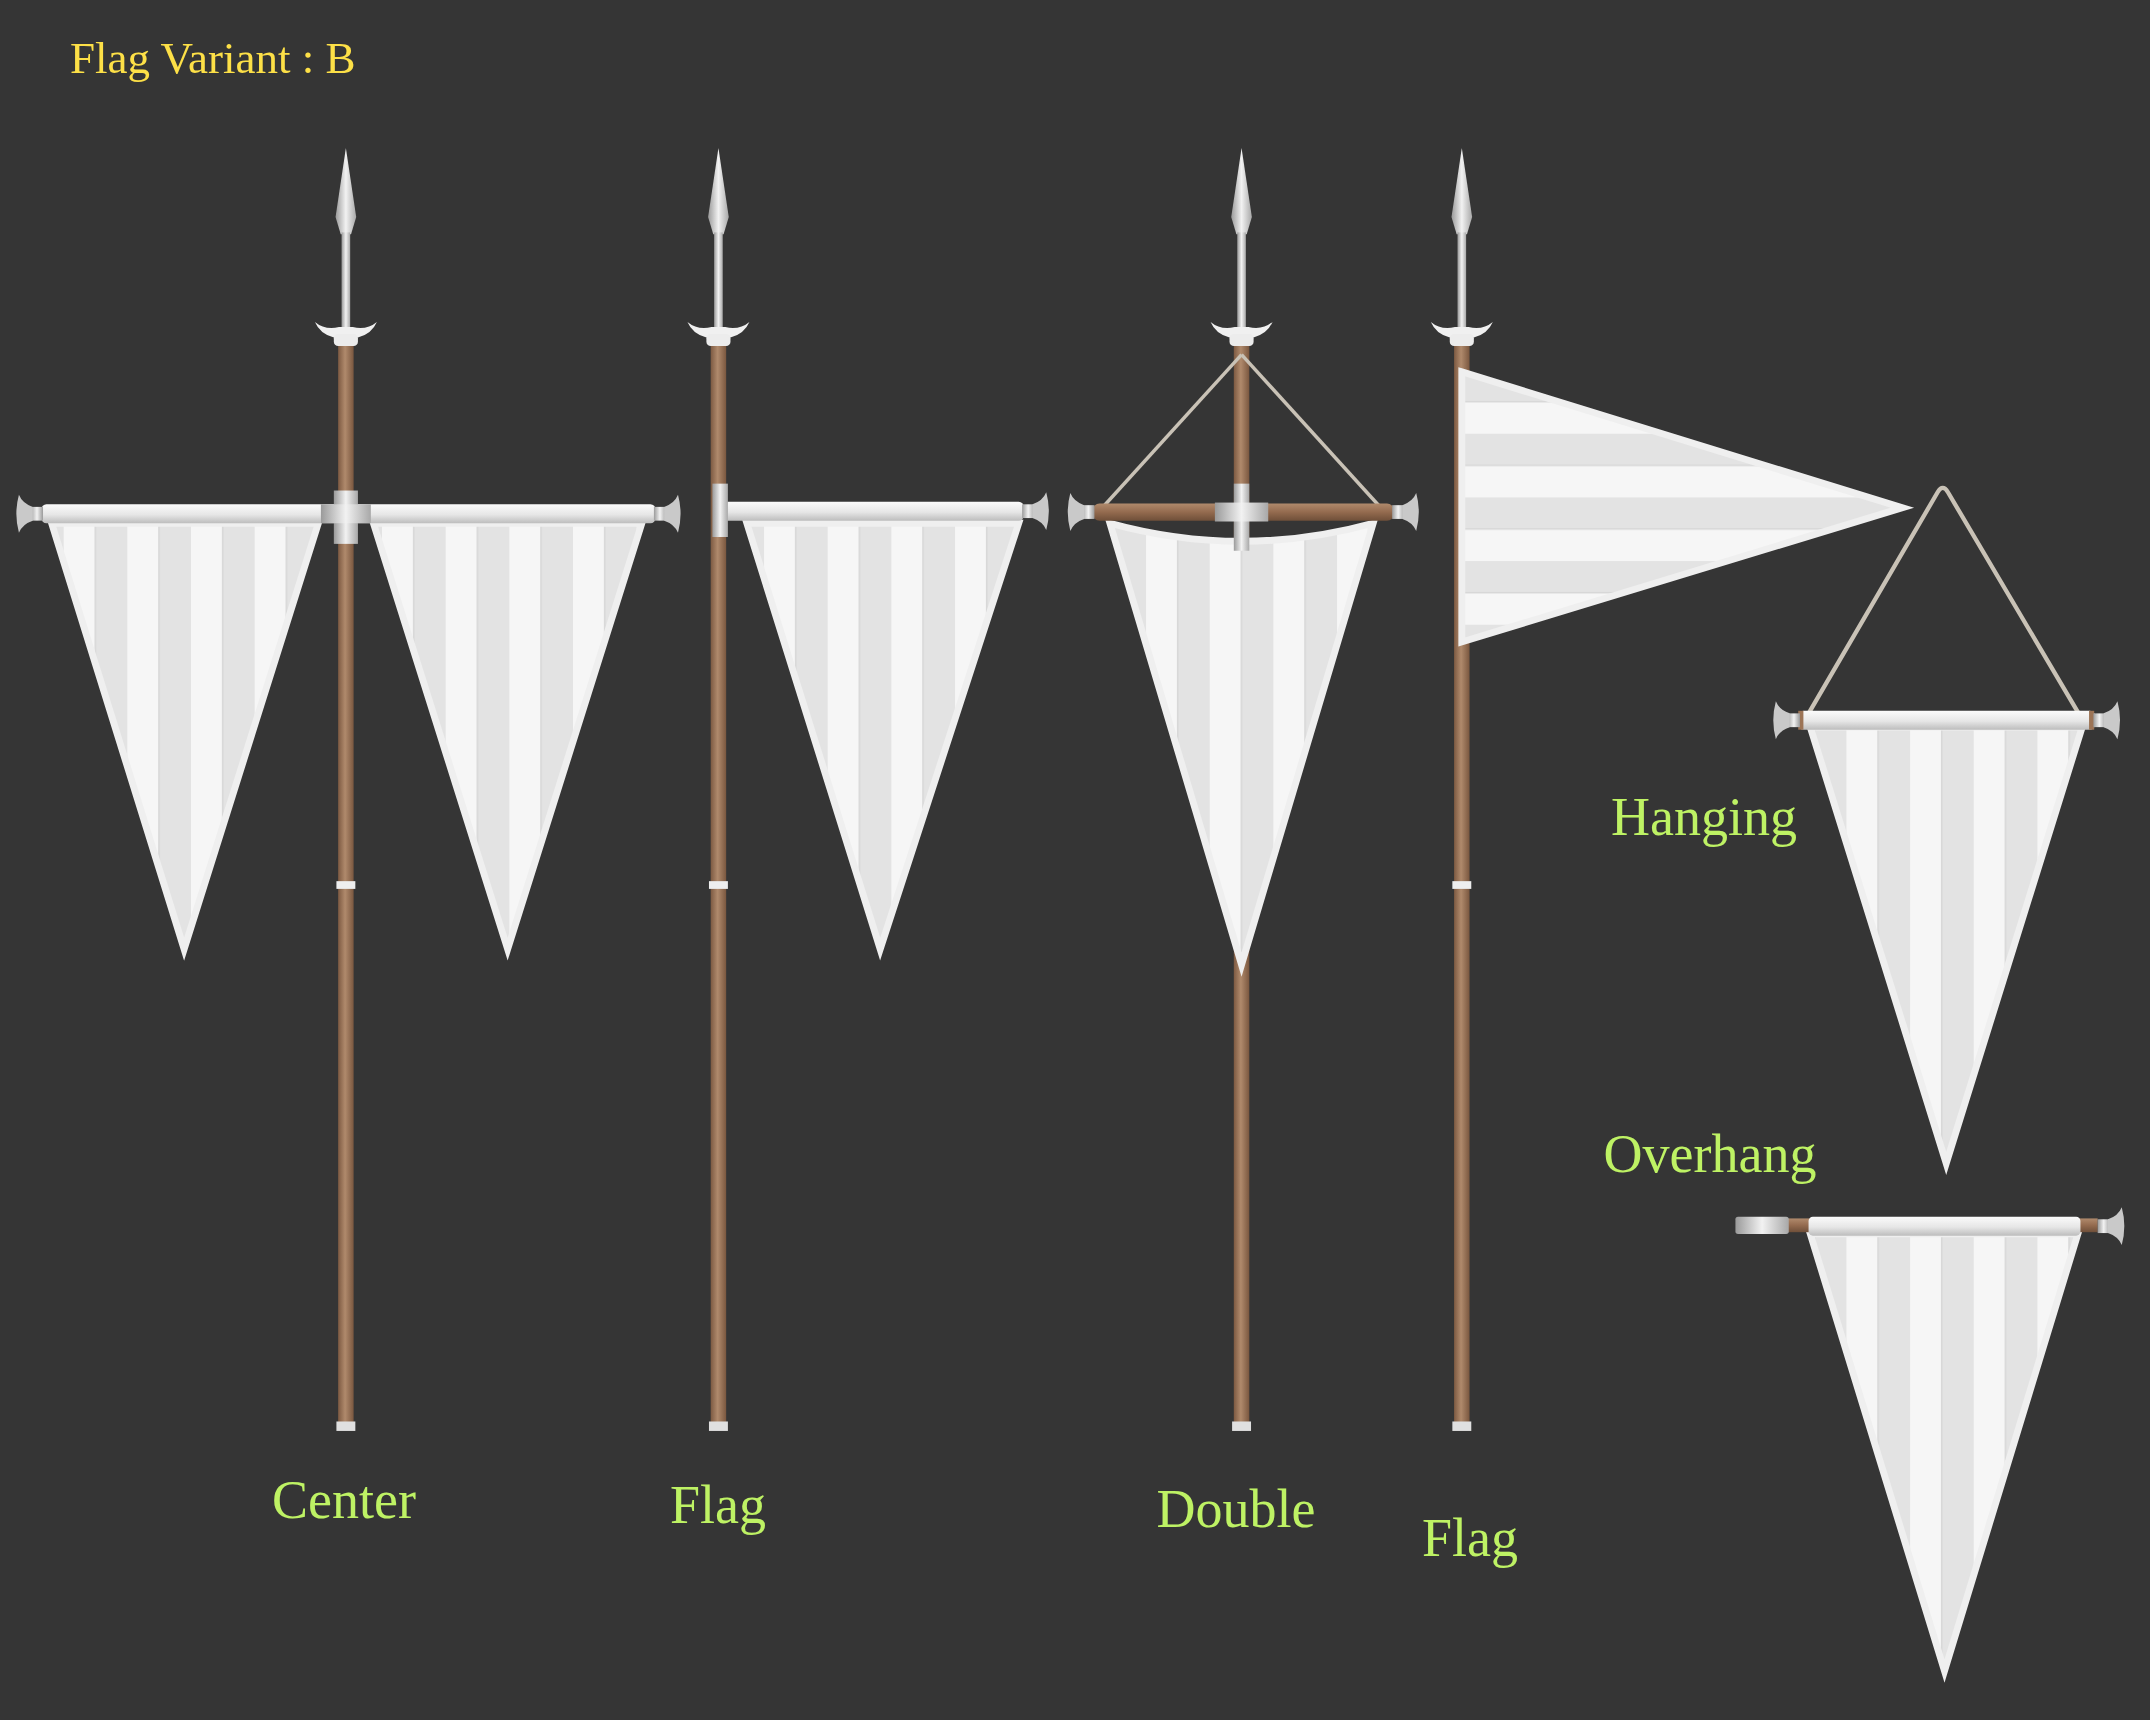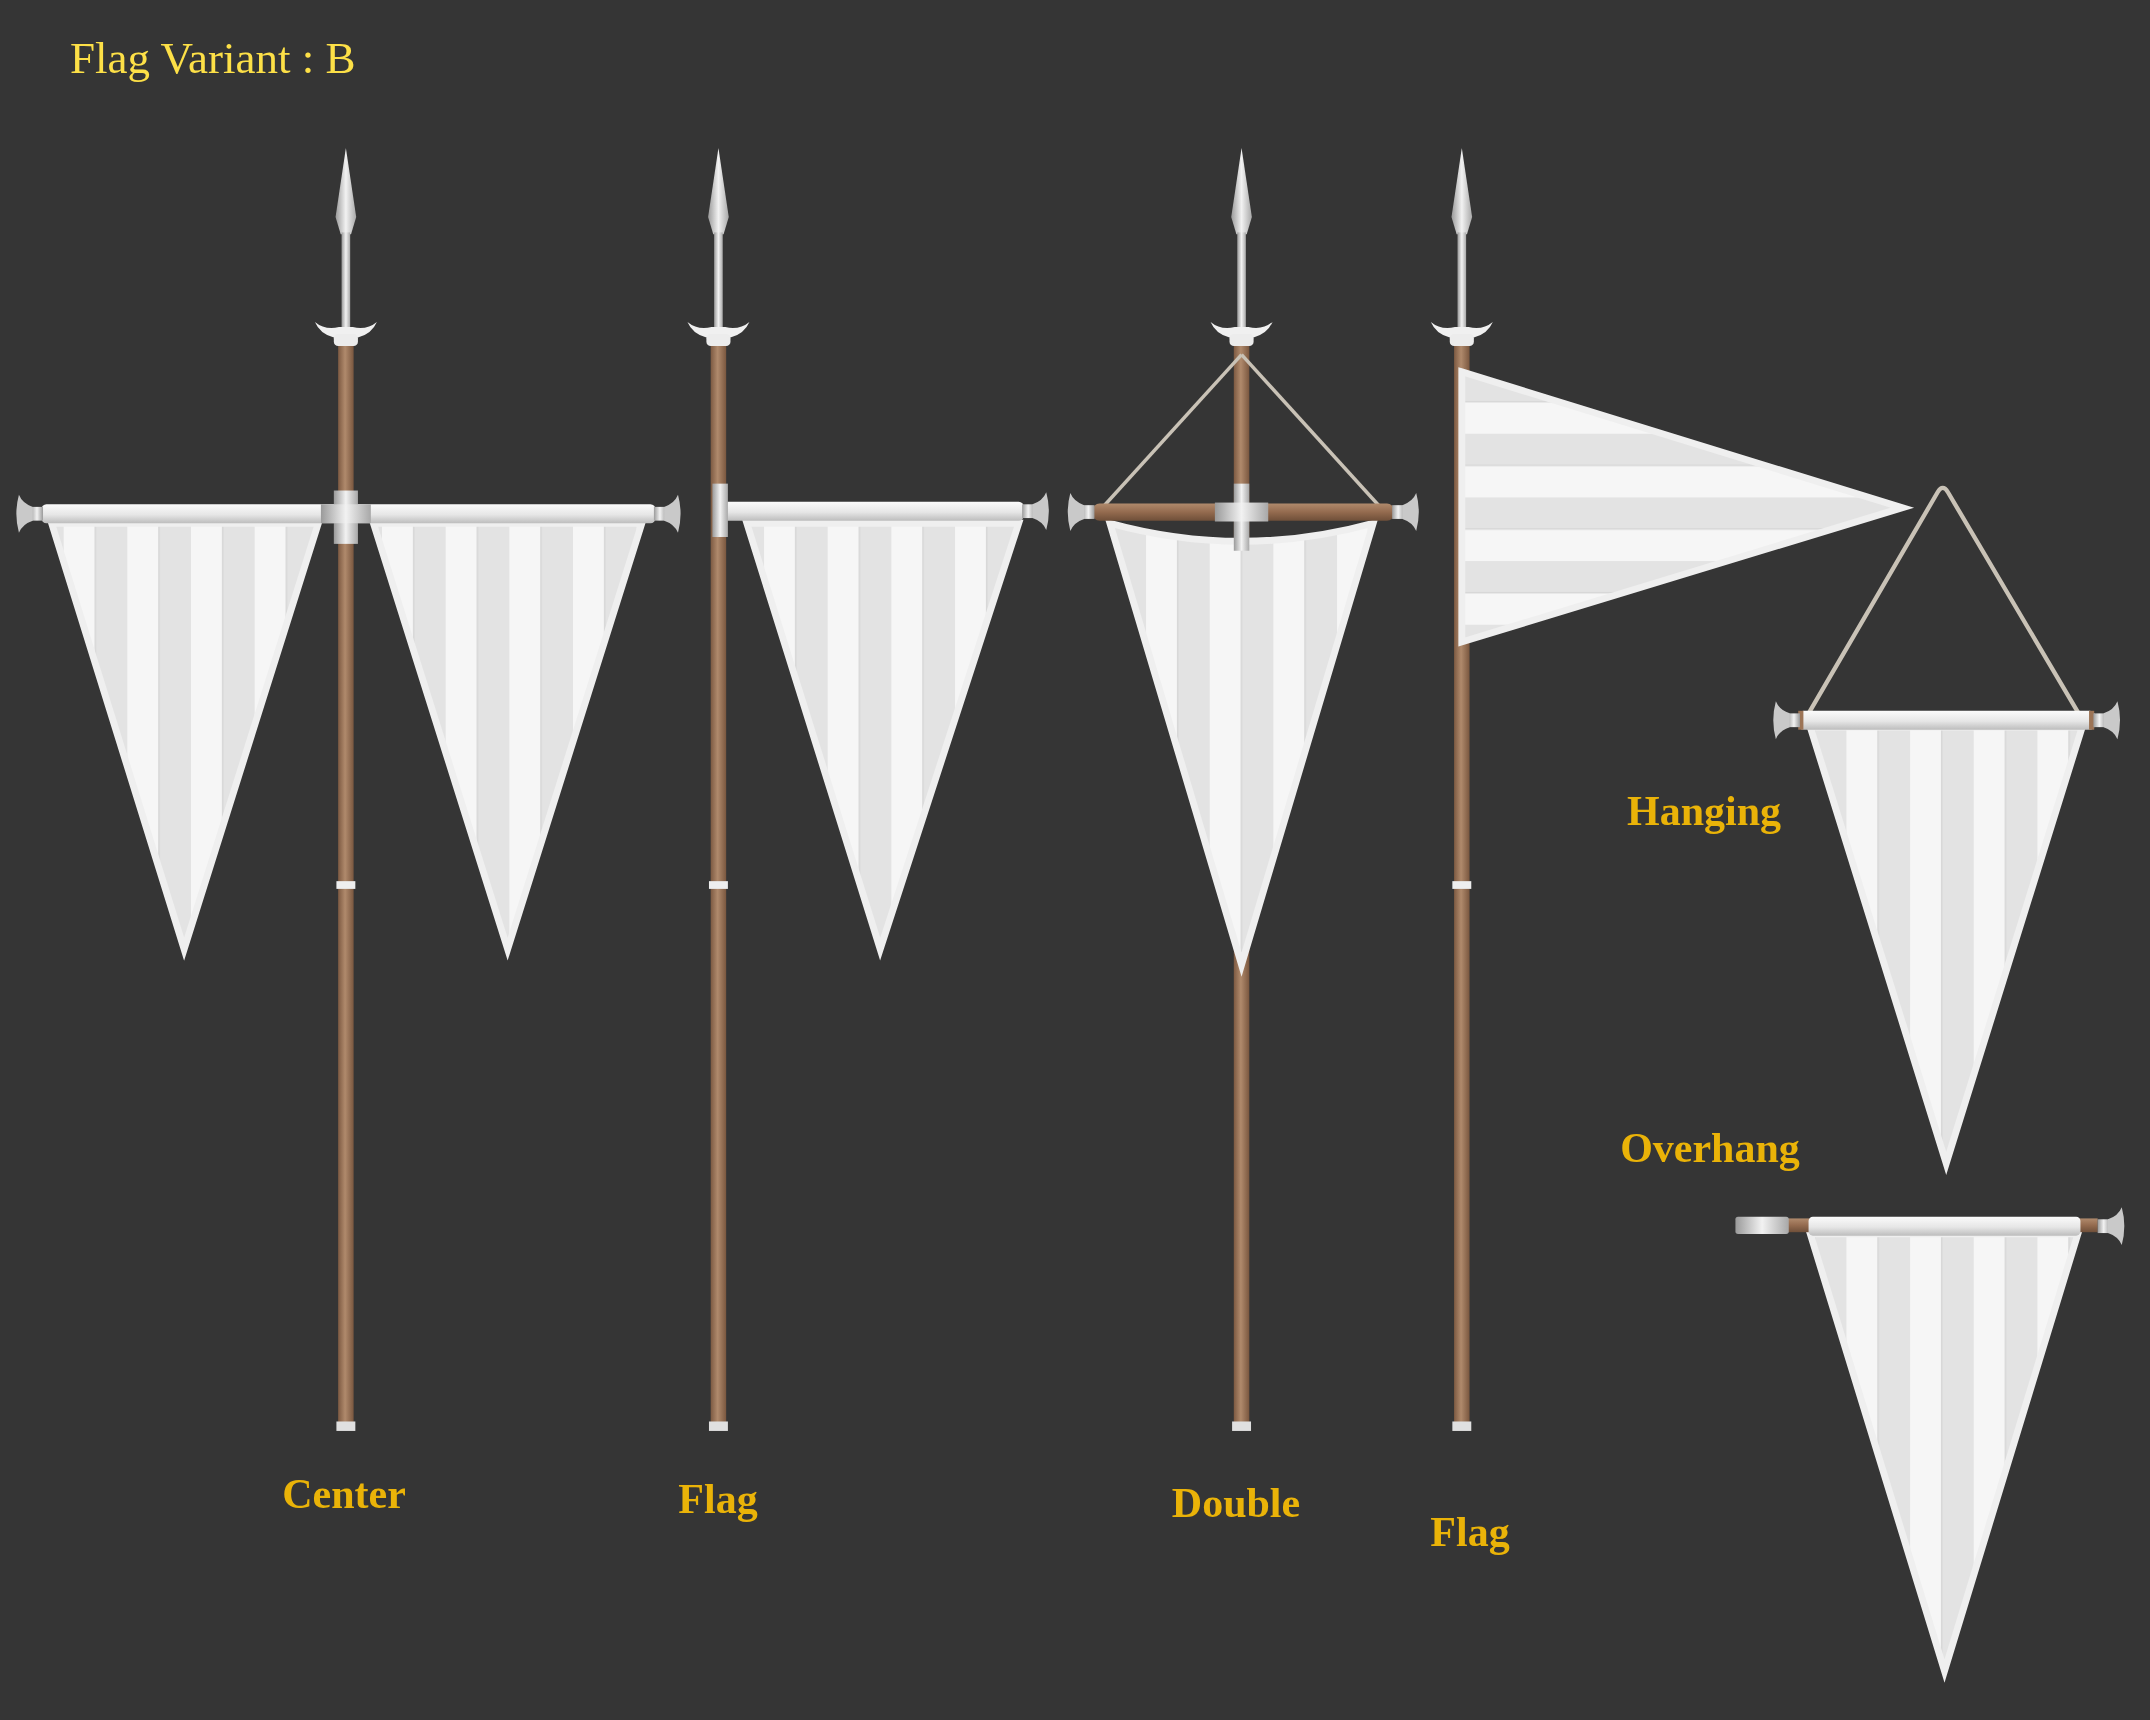--- a/index.html
+++ b/index.html
@@ -1,19 +1,19 @@
 <!DOCTYPE html>
 <html style="font-size:13.8px"><head>
 <meta charset="utf-8">
 <style>
   html, body { margin: 0; padding: 0; background: #353535; }
   body { width: 2151px; height: 1721px; position: relative; overflow: hidden;
          font-family: "Liberation Serif", "DejaVu Serif", serif; }
   .title { position: absolute; left: 41px; top: 36px; font-size: 45px; color: #fde047; line-height: 1; white-space: nowrap; margin-left: 29px; }
-  .label { position: absolute; font-size: 42px; color: #eab308; line-height: 1; white-space: nowrap; transform: translateX(-50%); font-weight: bold; }
+  .label { position: absolute; font-size: 54px; color: #bef264; line-height: 1; white-space: nowrap; transform: translateX(-50%); }
   svg.scene { position: absolute; left: 0; top: 0; }
 </style>
 </head>
 <body>
 
 <div class="title">Flag Variant : B</div>
 
 <svg class="scene" width="2151" height="1721" viewBox="0 0 2500 2000">
   <defs>
     <linearGradient id="woodV" x1="0" x2="1" y1="0" y2="0">

